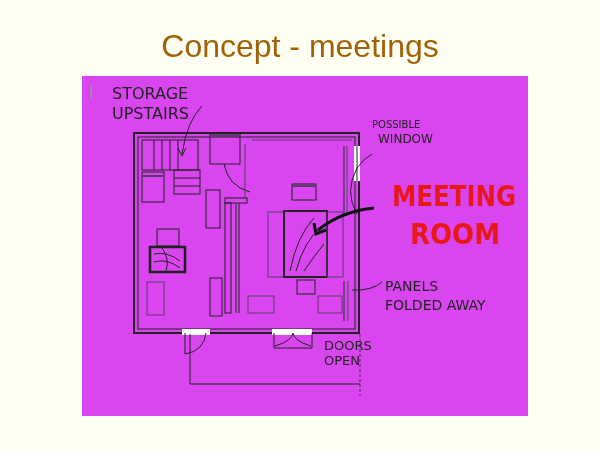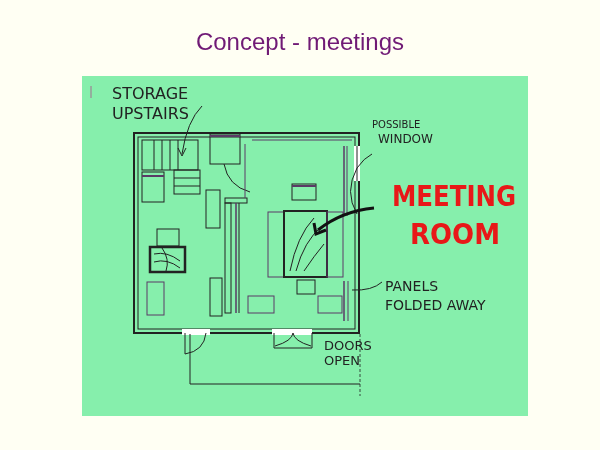--- a/index.html
+++ b/index.html
@@ -1,18 +1,18 @@
 <!DOCTYPE html>
 <html><head>
 <meta charset="utf-8">
 <style>
   html, body { margin:0; padding:0; }
   body { width:600px; height:450px; background:#fffff3; position:relative; overflow:hidden; font-family:"Liberation Sans", sans-serif; }
-  .title { position:absolute; left:0; top:28px; width:600px; text-align:center; font-size:24px; color:#701a75; font-family:"Liberation Sans", sans-serif; }
-  .sketch { position:absolute; left:82px; top:76px; width:446px; height:340px; background:#86efac; }
+  .title { position:absolute; left:0; top:28px; width:600px; text-align:center; font-size:32px; color:#a16207; font-family:"Liberation Sans", sans-serif; }
+  .sketch { position:absolute; left:82px; top:76px; width:446px; height:340px; background:#d946ef; }
   svg { position:absolute; left:0; top:0; }
   .hand { font-family:"DejaVu Sans", sans-serif; fill:#222; }
   .red { font-family:"DejaVu Sans", sans-serif; fill:#e81818; font-weight:bold; }
 </style>
 </head>
 <body>
 
 <div class="title">Concept - meetings</div>
 
 <div class="sketch">

